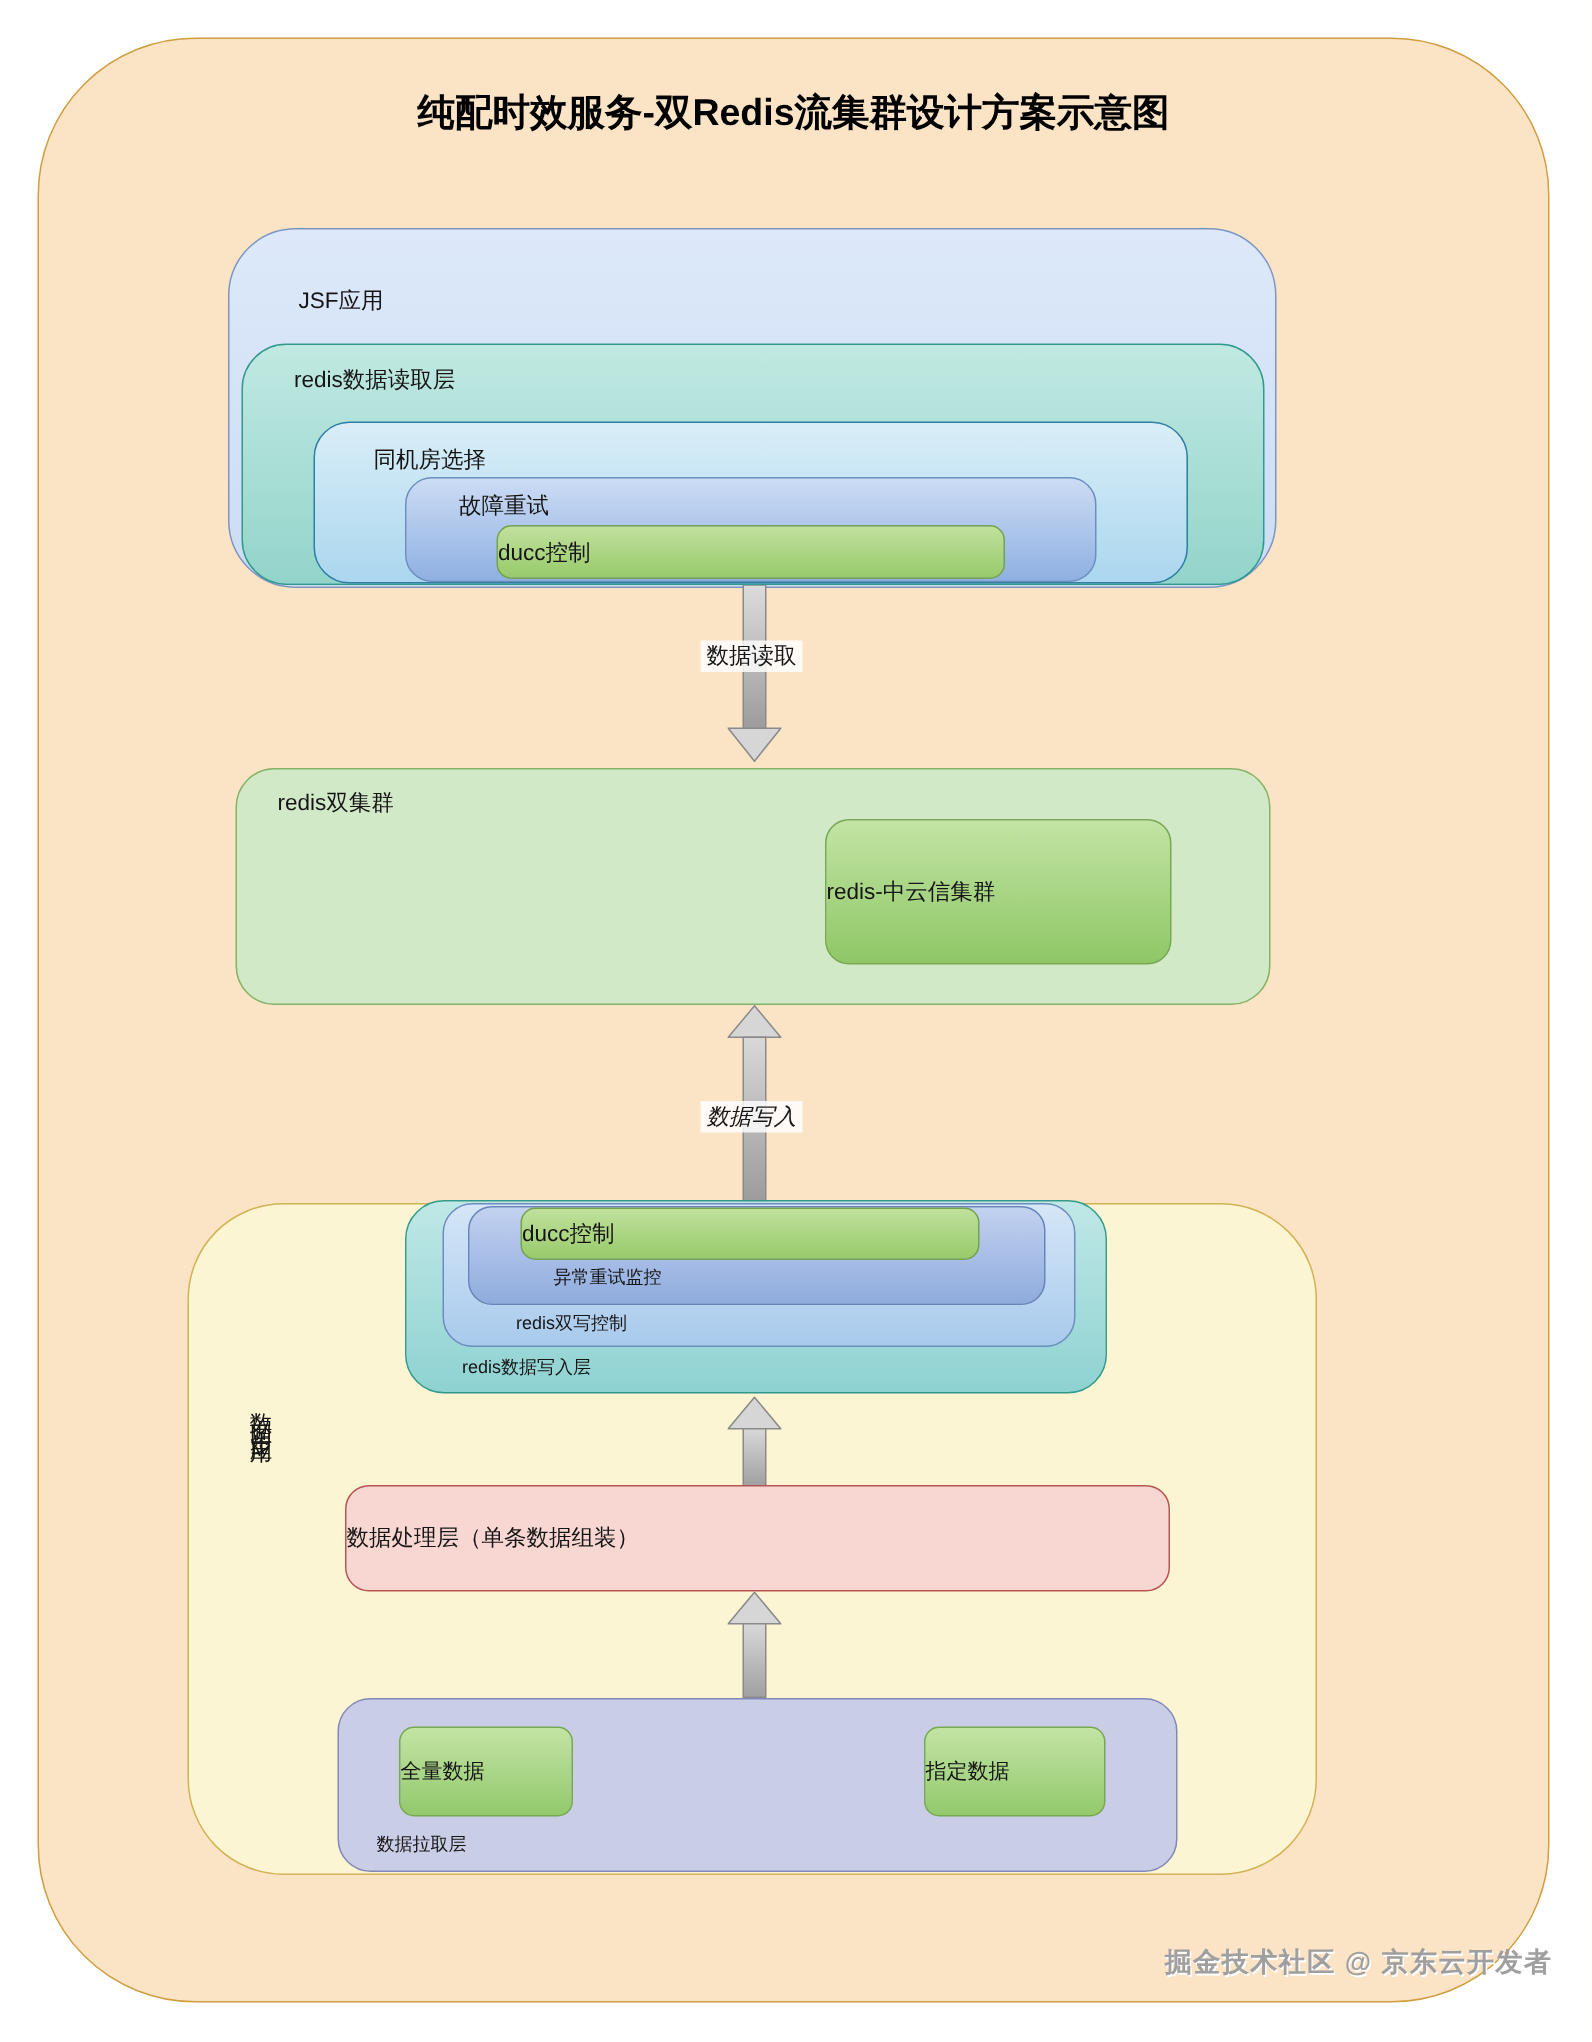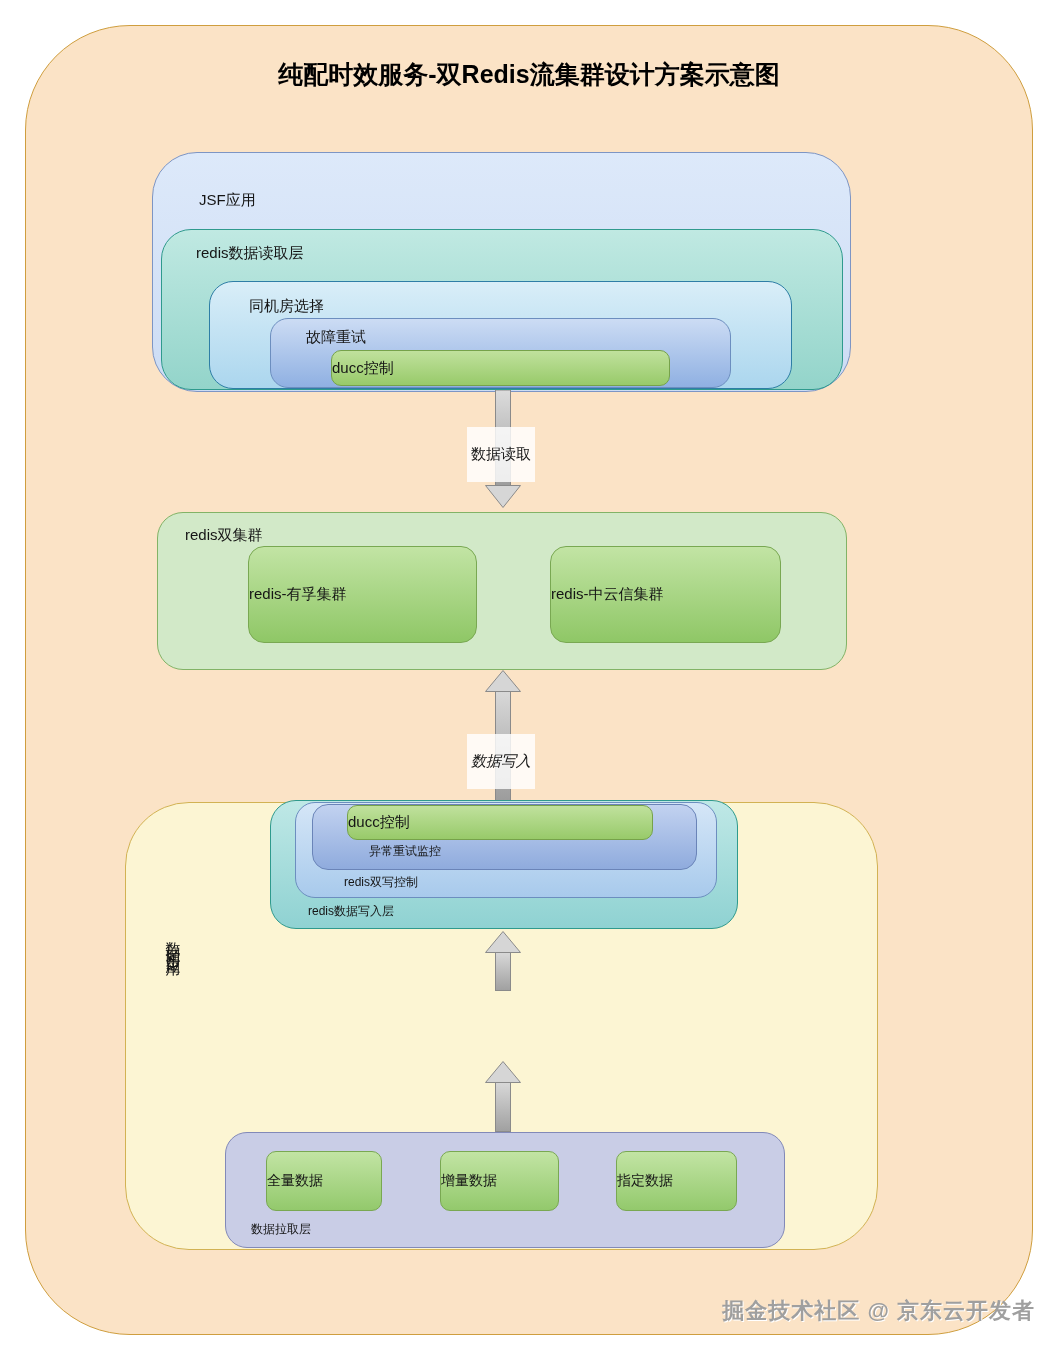--- a/index.html
+++ b/index.html
@@ -61,24 +61,24 @@
        background:linear-gradient(180deg,#c2e4a4 0%,#93c96c 100%);font-size:14px;}
   .data-node.d1{left:40px;width:116px;}
   .data-node.d2{left:214px;width:119px;}
   .data-node.d3{left:390px;width:121px;}
 
   .bl-lbl{position:absolute;font-size:12px;white-space:nowrap;color:#151515;}
 
   
   .arrow{position:absolute;}
   .flow-lbl{position:absolute;font-size:15px;color:#151515;background:rgba(255,255,255,0.82);
-       padding:18px 4px;white-space:nowrap;}
+       padding:1px 4px;white-space:nowrap;}
 
   .watermark{position:absolute;left:690px;top:1296px;width:345px;text-align:right;
-       font-size:22px;font-weight:bold;color:#9f9f9f;letter-spacing:1px;
+       font-size:18px;font-weight:bold;color:#9f9f9f;letter-spacing:1px;
        text-shadow:1px 1px 0 #ffffff;white-space:nowrap;}
 </style>
 </head>
 <body>
 
 <div id="stage">
 
   <div class="box outer"></div>
   <div class="title">纯配时效服务-双Redis流集群设计方案示意图</div>
 
@@ -105,23 +105,20 @@
           <stop offset="1" stop-color="#9c9c9c"></stop>
       </linearGradient>
     </defs>
     <rect x="10.5" y="0" width="15" height="96" fill="url(#g1)" stroke="#8a8a8a"></rect>
     <polygon points="0.5,95.5 35.5,95.5 18,117.5" fill="#d6d6d6" stroke="#8a8a8a"></polygon>
   </svg>
   <div class="flow-lbl" style="left:467px;top:427px;">数据读取</div>
 
   <div class="box cluster">
     <span class="lbl" style="left:27px;top:13px;text-align:center;">redis双集群</span>
-    <div class="cluster-node n1 center-lbl">
-      <span>redis-有孚集群</span>
-    </div>
     <div class="cluster-node n2 center-lbl">
       <span>redis-中云信集群</span>
     </div>
   </div>
 
   <svg class="arrow" style="left:485px;top:670px;" width="36" height="131">
     <defs>
       <linearGradient id="g2" x1="0" y1="0" x2="0" y2="1">
         <stop offset="0" stop-color="#d8d8d8"></stop>
           <stop offset="1" stop-color="#9c9c9c"></stop>
@@ -152,39 +149,39 @@
     <defs>
       <linearGradient id="g3" x1="0" y1="0" x2="0" y2="1">
         <stop offset="0" stop-color="#d8d8d8"></stop>
           <stop offset="1" stop-color="#a0a0a0"></stop>
       </linearGradient>
     </defs>
     <polygon points="18,0.5 35.5,21.5 0.5,21.5" fill="#d6d6d6" stroke="#8a8a8a"></polygon>
     <rect x="10.5" y="21.5" width="15" height="38" fill="url(#g3)" stroke="#8a8a8a"></rect>
   </svg>
 
+  <div class="box process-layer center-lbl">
+    <span>数据处理层（单条数据组装）</span>
+  </div>
 
   <svg class="arrow" style="left:485px;top:1061px;" width="36" height="71">
     <defs>
       <linearGradient id="g4" x1="0" y1="0" x2="0" y2="1">
         <stop offset="0" stop-color="#d8d8d8"></stop>
           <stop offset="1" stop-color="#a0a0a0"></stop>
       </linearGradient>
     </defs>
     <polygon points="18,0.5 35.5,21.5 0.5,21.5" fill="#d6d6d6" stroke="#8a8a8a"></polygon>
     <rect x="10.5" y="21.5" width="15" height="49" fill="url(#g4)" stroke="#8a8a8a"></rect>
   </svg>
 
   <div class="box pull-layer">
     <div class="data-node d1 center-lbl">
       <span>全量数据</span>
     </div>
-    <div class="data-node d2 center-lbl">
-      <span>增量数据</span>
-    </div>
     <div class="data-node d3 center-lbl">
       <span>指定数据</span>
     </div>
     <span class="bl-lbl" style="left:25px;bottom:9px;">数据拉取层</span>
   </div>
 
   <div class="watermark">掘金技术社区 @ 京东云开发者</div>
 
 </div>
 

